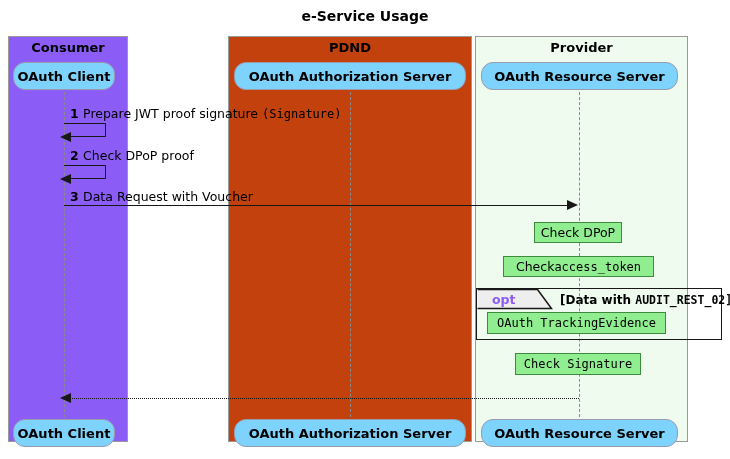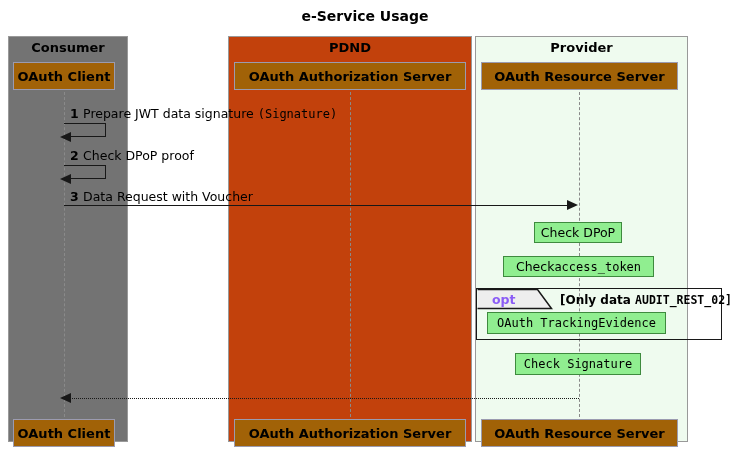--- a/index.html
+++ b/index.html
@@ -41,23 +41,23 @@
   .group-title {
     width: 100%;
     text-align: center;
     font-size: 13px;
     font-weight: bold;
     color: #000000;
   }
 
   
   .participant {
-    background: #a16207;
+    background: #7dd3fc;
     border: 1px solid #9B9BB0;
-    border-radius: 0;
+    border-radius: 12px;
     box-sizing: border-box;
     display: flex;
     align-items: center;
     justify-content: center;
     font-size: 13px;
     font-weight: bold;
     color: #000000;
     white-space: nowrap;
   }
 
@@ -140,21 +140,21 @@
   }
   .frag-cond .mono { font-weight: bold; font-size: 11.5px; margin-top: 8px; }
 </style>
 </head>
 <body>
 
 <div id="diagram">
 
   <div class="abs title">e-Service Usage</div>
 
-  <div class="abs group-box" style="left:8px; top:36px; width:120px; height:406px; background:#737373;">
+  <div class="abs group-box" style="left:8px; top:36px; width:120px; height:406px; background:#8b5cf6;">
     <div class="group-title abs" style="left:0; top:3px;">Consumer</div>
   </div>
 
   <div class="abs group-box" style="left:228px; top:36px; width:244px; height:406px; background:#c2410c;">
     <div class="group-title abs" style="left:0; top:3px;">PDND</div>
   </div>
 
   <div class="abs group-box" style="left:475px; top:36px; width:213px; height:406px; background:#EFFBEF;">
     <div class="group-title abs" style="left:0; top:3px;">Provider</div>
   </div>
@@ -169,21 +169,21 @@
 
   <div class="abs participant" style="left:481px; top:62px; width:197px; height:28px;">OAuth Resource Server</div>
 
   <div class="abs participant" style="left:13px; top:419px; width:102px; height:28px;">OAuth Client</div>
 
   <div class="abs participant" style="left:234px; top:419px; width:232px; height:28px;">OAuth Authorization Server</div>
 
   <div class="abs participant" style="left:481px; top:419px; width:197px; height:28px;">OAuth Resource Server</div>
 
   <div class="abs msg-label" style="left:70px; top:107px;">
-    <b>1 </b><span>Prepare JWT data signature </span><span class="mono">(Signature)</span>
+    <b>1 </b><span>Prepare JWT proof signature </span><span class="mono">(Signature)</span>
   </div>
   <div class="abs self-loop" style="left:64px; top:123px; width:42px; height:14px;"></div>
   <div class="abs arrowhead-left" style="left:60px; top:132px;"></div>
 
   <div class="abs msg-label" style="left:70px; top:149px;">
     <b>2 </b><span>Check DPoP proof</span>
   </div>
   <div class="abs self-loop" style="left:64px; top:165px; width:42px; height:14px;"></div>
   <div class="abs arrowhead-left" style="left:60px; top:174px;"></div>
 
@@ -205,21 +205,21 @@
   <div class="abs frag" style="left:476px; top:288px; width:246px; height:52px;"></div>
 
   <div class="abs" style="left:477.5px; top:289.5px; width:74px; height:19px; background:#EEEEEE;
               -webkit-clip-path: polygon(0 0, 60px 0, 74px 19px, 0 19px);
               clip-path: polygon(0 0, 60px 0, 74px 19px, 0 19px);"></div>
   <svg class="abs" style="left:476px; top:288px;" width="78" height="23" viewBox="0 0 78 23">
     <path d="M1.5,1.5 L61.5,1.5 L75.5,20.5 L1.5,20.5" fill="none" stroke="#181818" stroke-width="1.5"></path>
   </svg>
   <div class="abs frag-label" style="left:492px; top:292px;">opt</div>
   <div class="abs frag-cond" style="left:560px; top:293px;">
-    <span>[Only data </span><span class="mono">AUDIT_REST_02]</span>
+    <span>[Data with </span><span class="mono">AUDIT_REST_02]</span>
   </div>
 
   <div class="abs note" style="left:487px; top:312px; width:179px; height:22px;">
     <span class="mono">OAuth TrackingEvidence</span>
   </div>
 
   <div class="abs note" style="left:515px; top:353px; width:126px; height:22px;">
     <span class="mono">Check Signature</span>
   </div>
 

